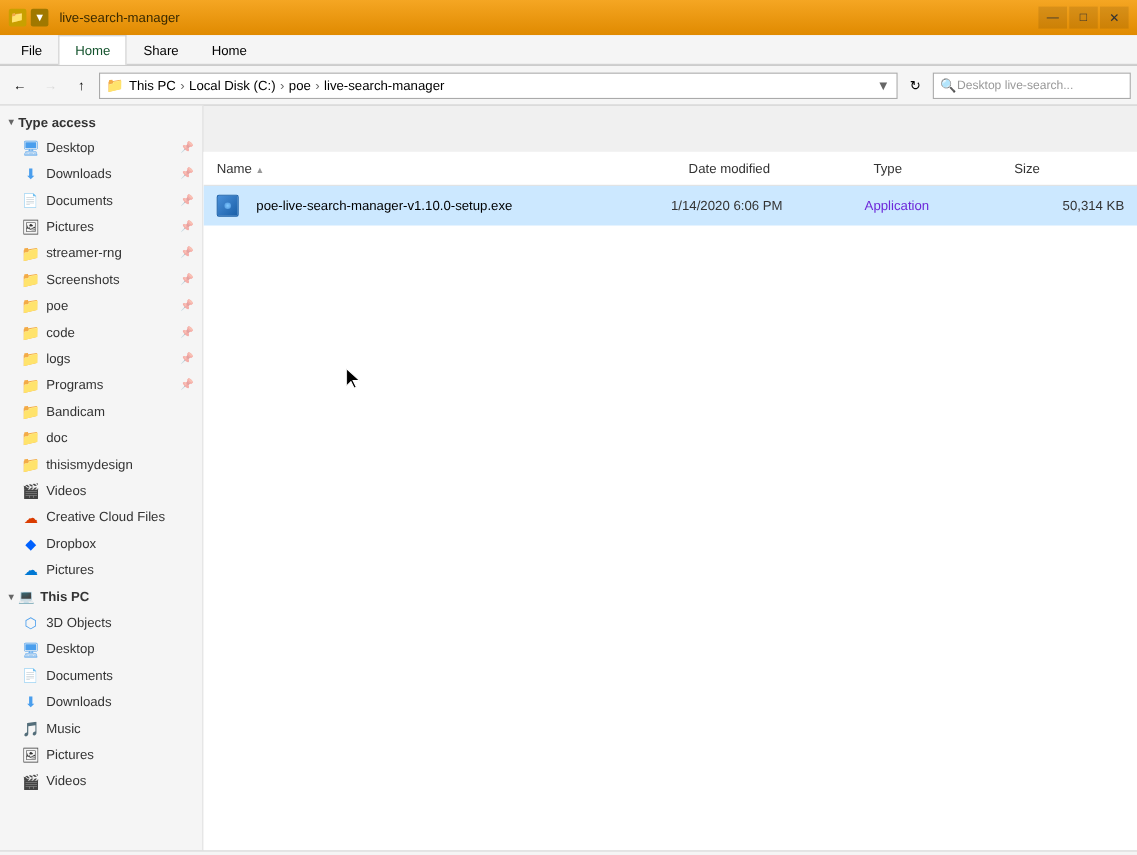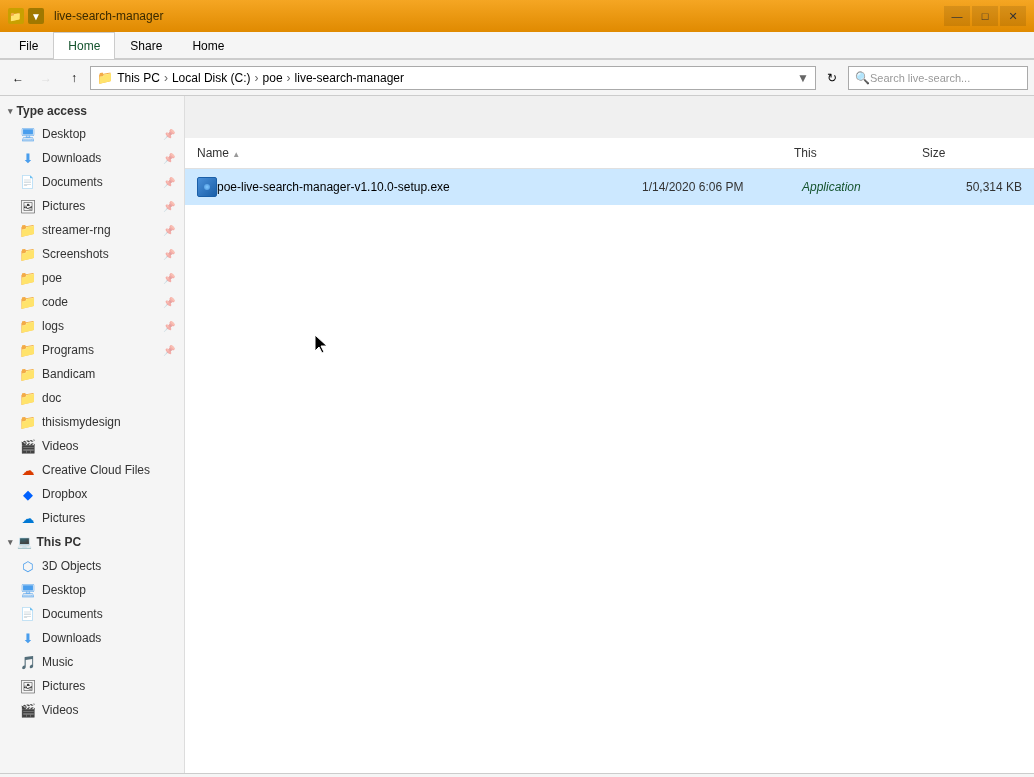--- a/index.html
+++ b/index.html
@@ -218,42 +218,42 @@
     .col-date { width: 160px; }
     .col-type { width: 120px; }
     .col-size { width: 100px; }
     .sort-arrow { font-size: 8px; color: #999; }
 
     .file-row {
       display: flex;
       align-items: center;
       padding: 18px 12px;
       height: 28px;
-      gap: 0;
+      gap: 16px;
       cursor: pointer;
     }
     .file-row.selected { background: #cce8ff; }
     .file-icon {
       width: 20px;
       height: 20px;
       flex-shrink: 0;
       display: flex;
       align-items: center;
       justify-content: center;
     }
     .file-name {
       flex: 1;
       font-size: 12px;
       color: #000;
       overflow: hidden;
       text-overflow: ellipsis;
       white-space: nowrap;
     }
     .file-date { width: 160px; font-size: 12px; color: #333; }
-    .file-type { width: 120px; font-size: 12px; color: #14532d; font-style: italic; }
+    .file-type { width: 120px; font-size: 12px; color: #6d28d9; }
     .file-size { width: 100px; font-size: 12px; color: #333; text-align: right; }
 
     
     .status-bar {
       height: 22px;
       background: #f5f5f5;
       border-top: 1px solid #ccc;
       display: flex;
       align-items: center;
       padding: 0 8px;
@@ -331,21 +331,21 @@
     <span class="path-segment">Local Disk (C:)</span>
     <span class="path-sep">›</span>
     <span class="path-segment">poe</span>
     <span class="path-sep">›</span>
     <span class="path-current">live-search-manager</span>
     <span class="path-sep" style="margin-left:auto;">▼</span>
   </div>
   <button class="nav-btn">↻</button>
   <div class="search-box">
     <span>🔍</span>
-    <span style="font-size:11px; color:#999;">Search live-search...</span>
+    <span style="font-size:11px; color:#999;">Desktop live-search...</span>
   </div>
 </div>
 
 <div class="main-layout">
 
   <div class="sidebar">
 
     <div class="sidebar-section-header">
       <span class="chevron">▾</span>
       <span>Type access</span>
@@ -539,22 +539,25 @@
 
   </div>
 
   <div class="content-area">
 
     <div class="content-header">
       <div class="col-header col-name">
         <span>Name</span>
         <span class="sort-arrow"> ▲</span>
       </div>
+      <div class="col-header col-date">
+        <span>Date modified</span>
+      </div>
       <div class="col-header col-type">
-        <span>This</span>
+        <span>Type</span>
       </div>
       <div class="col-header col-size">
         <span>Size</span>
       </div>
     </div>
 
     <div class="file-row selected">
       <div class="file-icon">
         <div class="exe-icon"></div>
       </div>

